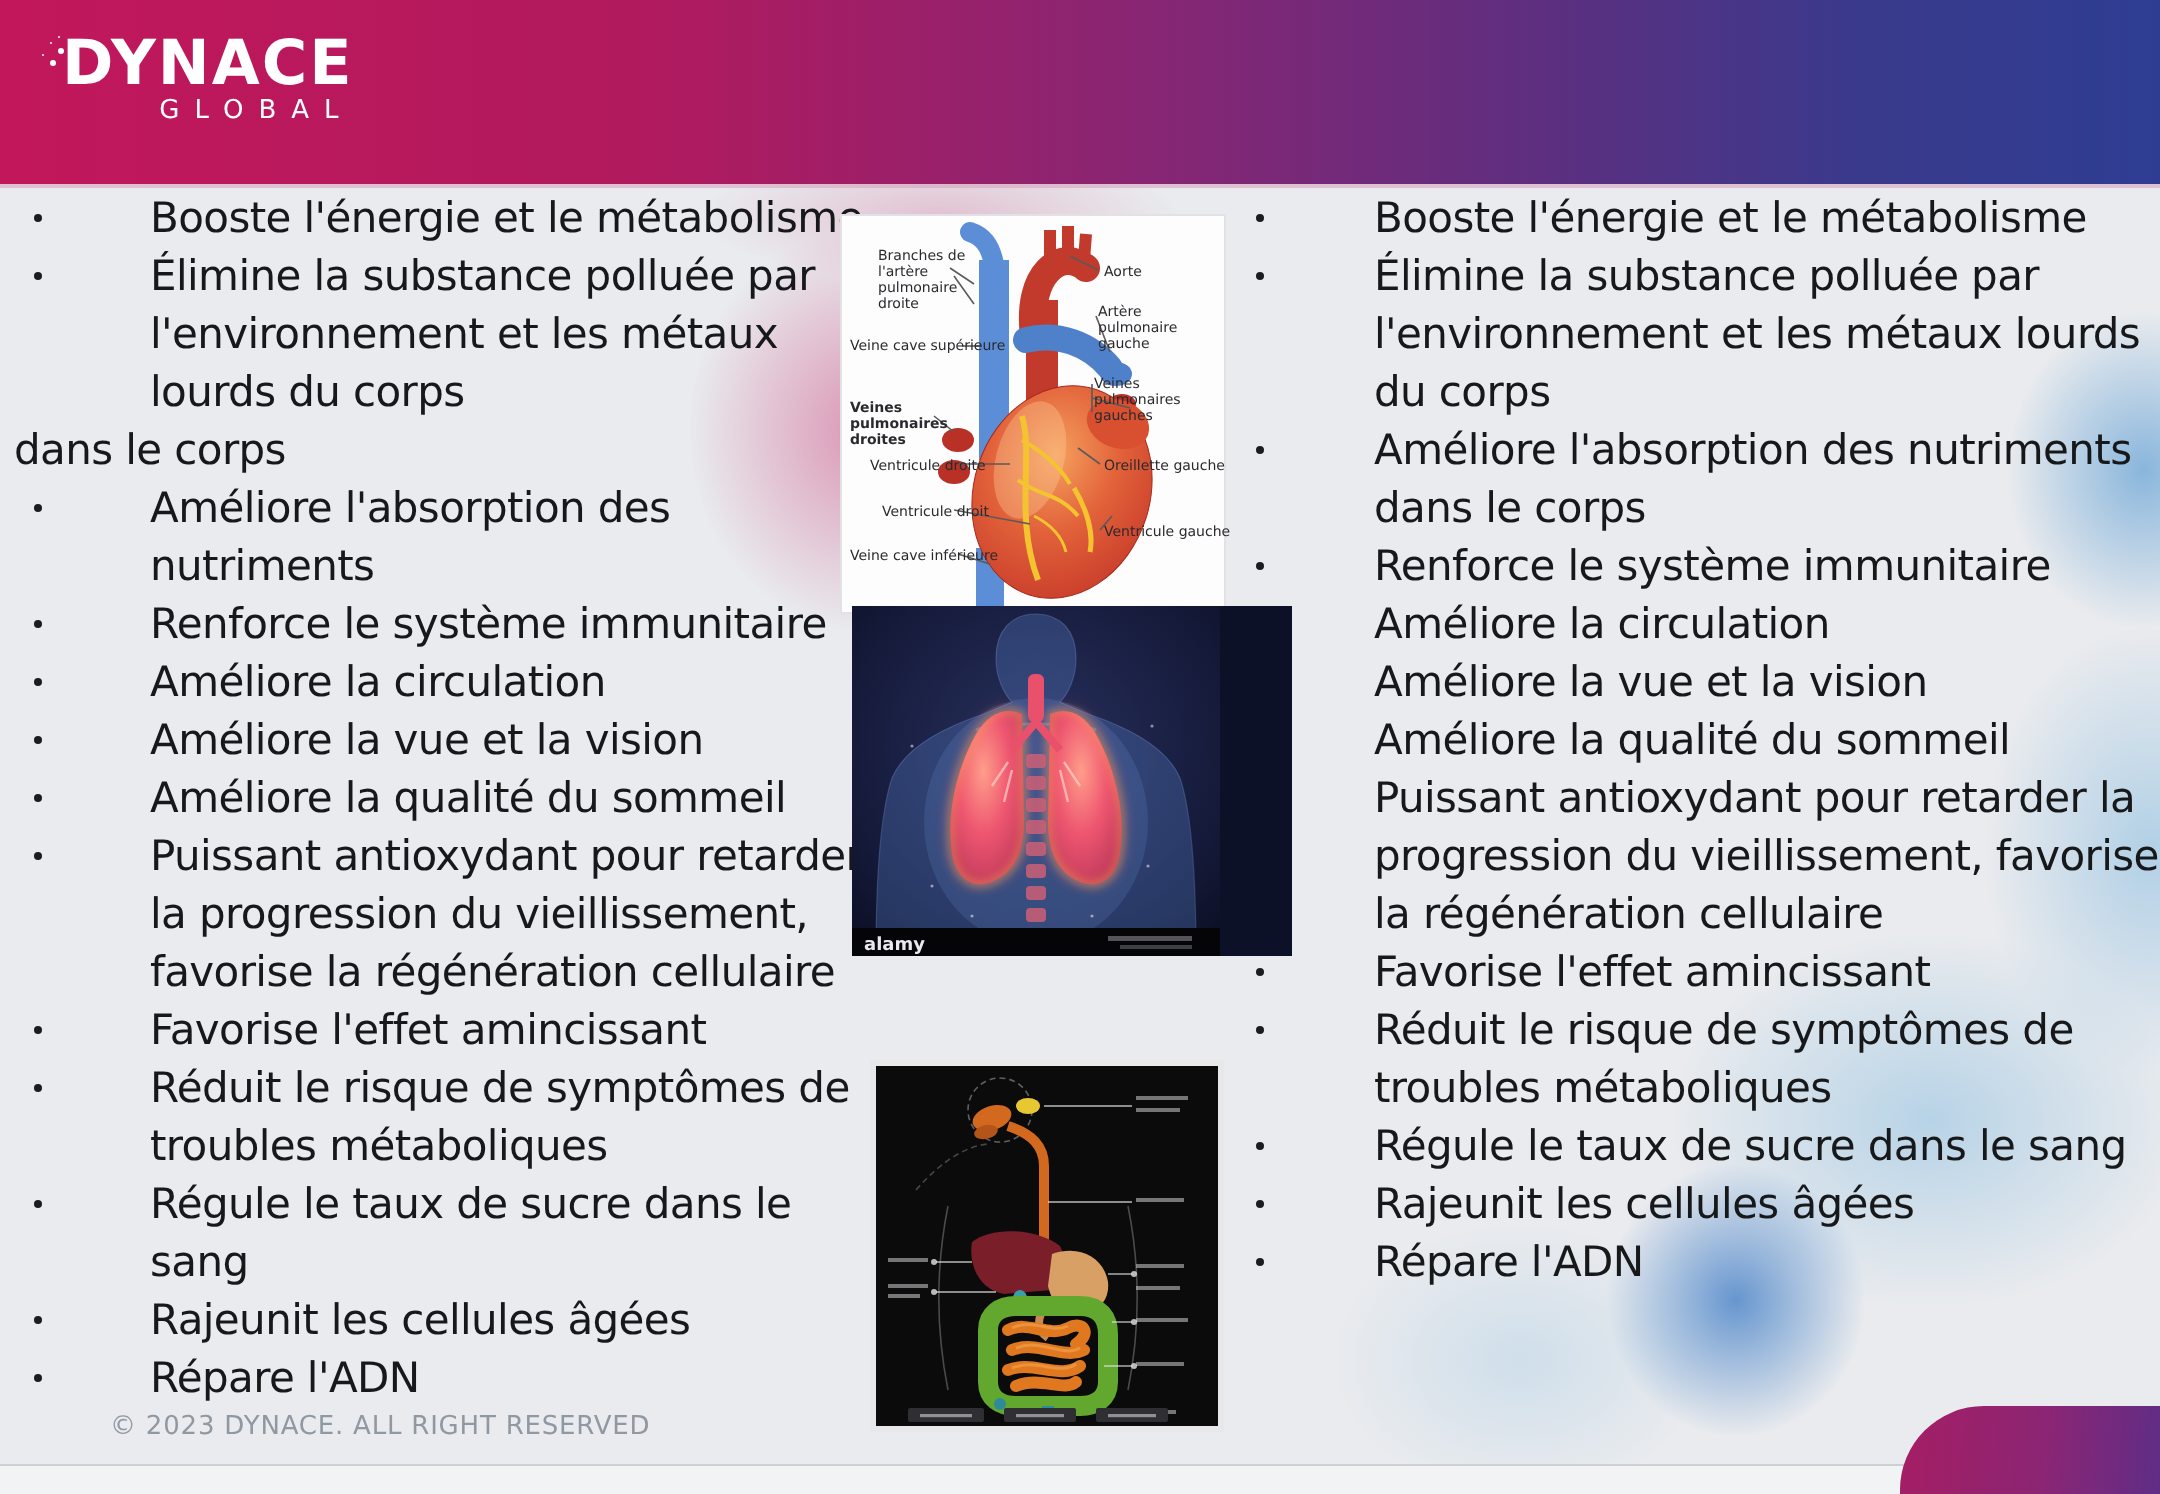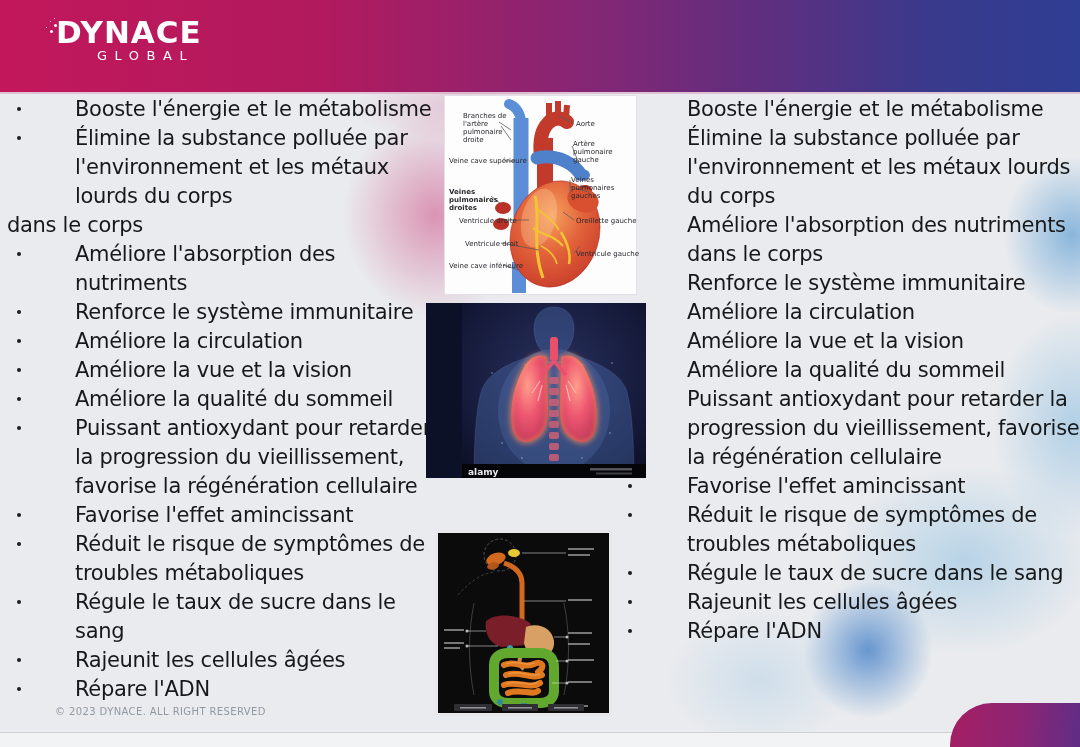--- a/index.html
+++ b/index.html
@@ -15,46 +15,46 @@
       radial-gradient(90px 95px at 868px 650px, rgba(22,98,188,0.62) 0%, rgba(22,98,188,0.0) 72%),
       radial-gradient(180px 130px at 965px 560px, rgba(115,178,220,0.42) 0%, rgba(115,178,220,0.0) 72%),
       radial-gradient(130px 95px at 760px 680px, rgba(140,190,225,0.28) 0%, rgba(140,190,225,0.0) 72%);
   }
   
   .top-band{
     position:absolute;left:0;top:0;width:1080px;height:92px;z-index:5;
     background:linear-gradient(90deg,#c2175b 0%,#b11a5e 30%,#8a2572 52%,#5c2f80 72%,#3a3a8c 86%,#2e3d92 100%);
     box-shadow:0 2px 0 rgba(214,160,190,0.55);
   }
-  .logo{position:absolute;left:56px;top:16px;color:#fff;}
+  .logo{position:absolute;left:31px;top:16px;color:#fff;text-align:right;}
   .logo-name{font-size:31px;font-weight:bold;letter-spacing:1px;line-height:33px;}
   .logo-sub{font-size:13px;font-weight:normal;letter-spacing:7.5px;margin-left:41px;margin-top:-1px;}
   .sparkle{position:absolute;left:-6px;top:14px;width:3px;height:3px;background:#fff;border-radius:50%;
     box-shadow:4px -6px 0 0 #fff,9px -9px 0 -1px #fff,-1px -10px 0 -1px #fff,10px -2px 0 -1px #fff,3px -13px 0 -1px #fff,-5px -4px 0 -1px #fff;}
   
   .bottom-strip{position:absolute;left:0;top:732px;width:1080px;height:15px;background:#f2f3f5;border-top:1px solid rgba(180,183,188,0.6);z-index:0;}
   .corner-shape{position:absolute;right:0;bottom:0;width:130px;height:44px;z-index:3;
     border-top-left-radius:42px;background:linear-gradient(95deg,#a51e63 0%,#8c2574 55%,#5f2d86 100%);}
   
   .benefit-list{position:absolute;top:92px;z-index:2;color:#17181a;font-size:21px;line-height:29px;letter-spacing:-0.3px;padding-top:3px;}
   .list-left{left:17px;width:430px;}
   .list-right{left:628px;width:455px;}
   .b-item{position:relative;padding-left:58px;}
   .list-right .b-item{padding-left:59px;}
   .b-item.flush{padding-left:0;margin-left:-10px;}
   .b-dot{position:absolute;left:0;top:12px;width:4px;height:4px;background:#1b1c1e;border-radius:50%;}
   
-  .copyright{position:absolute;left:55px;top:706px;z-index:1;font-size:10px;letter-spacing:0.4px;color:#9098a2;}
+  .copyright{position:absolute;left:55px;top:706px;z-index:1;font-size:13px;letter-spacing:0.4px;color:#9098a2;}
   
   .img-box{position:absolute;z-index:4;}
-  .heart-box{left:420px;top:95px;width:193px;height:200px;background:#fdfdfe;border:1px solid #e1e1e6;box-sizing:border-box;margin-left:24px;}
+  .heart-box{left:420px;top:107px;width:193px;height:200px;background:#fdfdfe;border:1px solid #e1e1e6;box-sizing:border-box;}
   .heart-box svg{position:absolute;left:0;top:0;}
   .h-label{position:absolute;font-size:7px;line-height:8px;color:#2a2a2e;white-space:nowrap;}
   .h-label.wrap{white-space:normal;}
-  .lungs-box{left:426px;top:303px;width:220px;height:175px;background:#0d1128;text-align:right;}
+  .lungs-box{left:426px;top:303px;width:220px;height:175px;background:#0d1128;}
   .digestive-box{left:438px;top:533px;width:171px;height:180px;background:#0b0b0b;border:3px solid #e8e8ea;box-sizing:content-box;margin-left:-3px;margin-top:-3px;}
 </style>
 </head>
 <body>
 
 <div class="page">
 
   <div class="bottom-strip"></div>
   <div class="corner-shape"></div>
 

